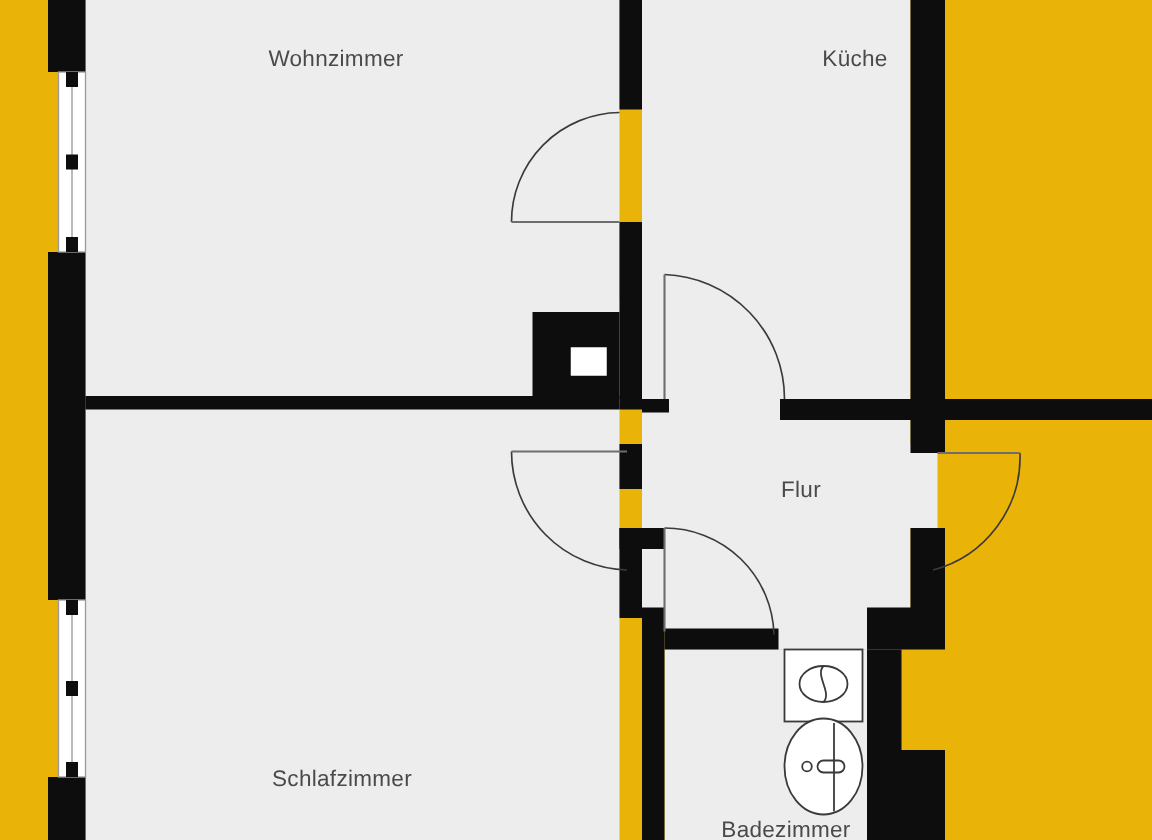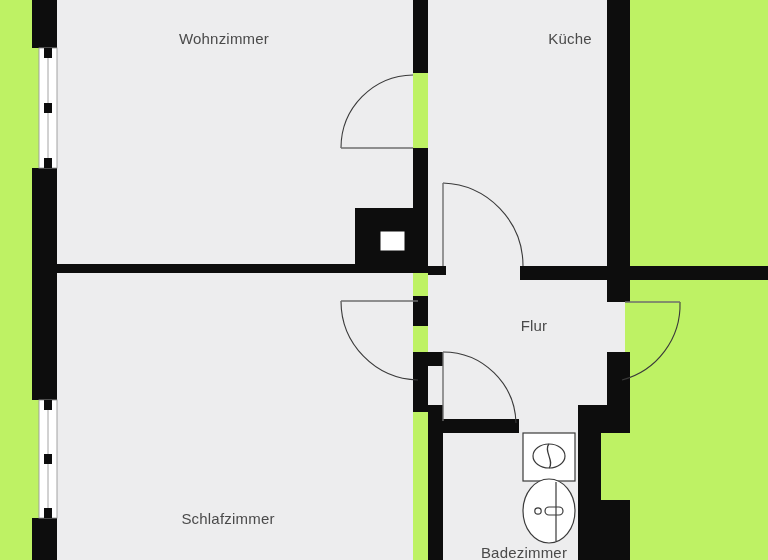--- a/index.html
+++ b/index.html
@@ -11,21 +11,21 @@
   body {
     width: 768px;
     height: 560px;
     overflow: hidden;
     font-family: "Liberation Sans", sans-serif;
   }
   #floorplan-root {
     position: relative;
     width: 768px;
     height: 560px;
-    background: #bef264;
+    background: #eab308;
   }
   #floorplan-svg {
     display: block;
     width: 768px;
     height: 560px;
   }
   .room-label {
     font-family: "Liberation Sans", sans-serif;
     font-size: 15px;
     fill: #4a4a4a;

